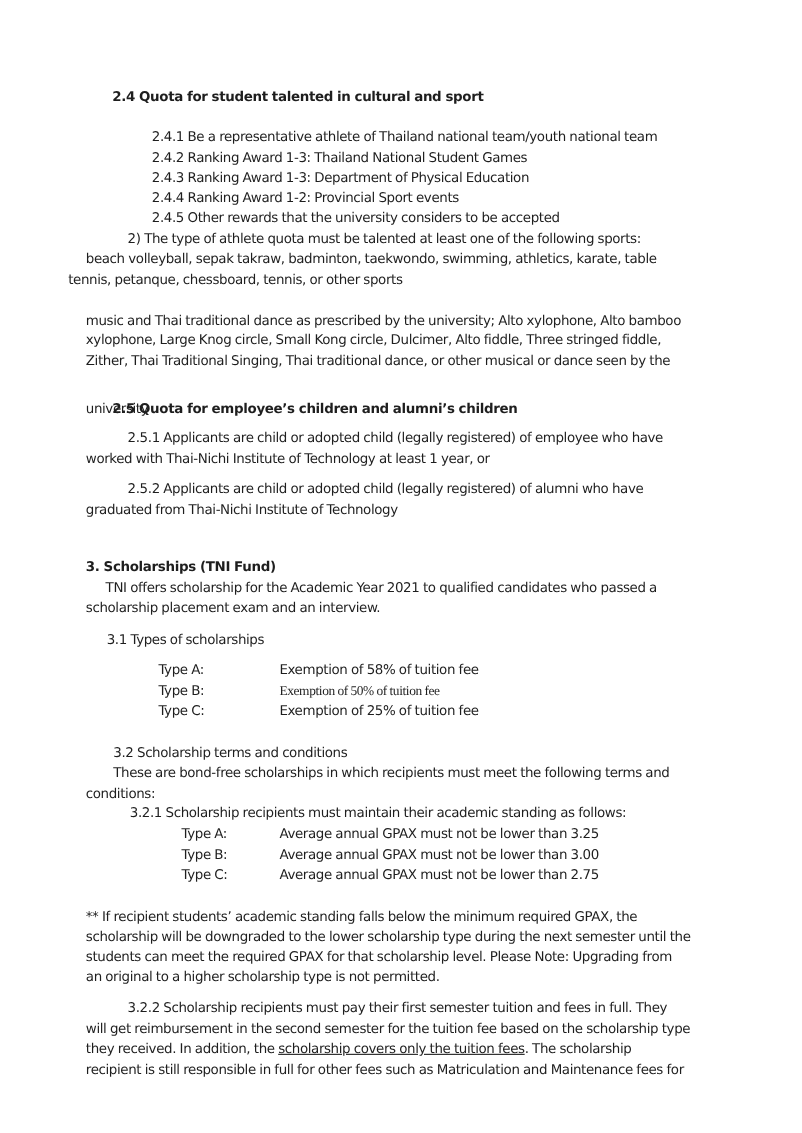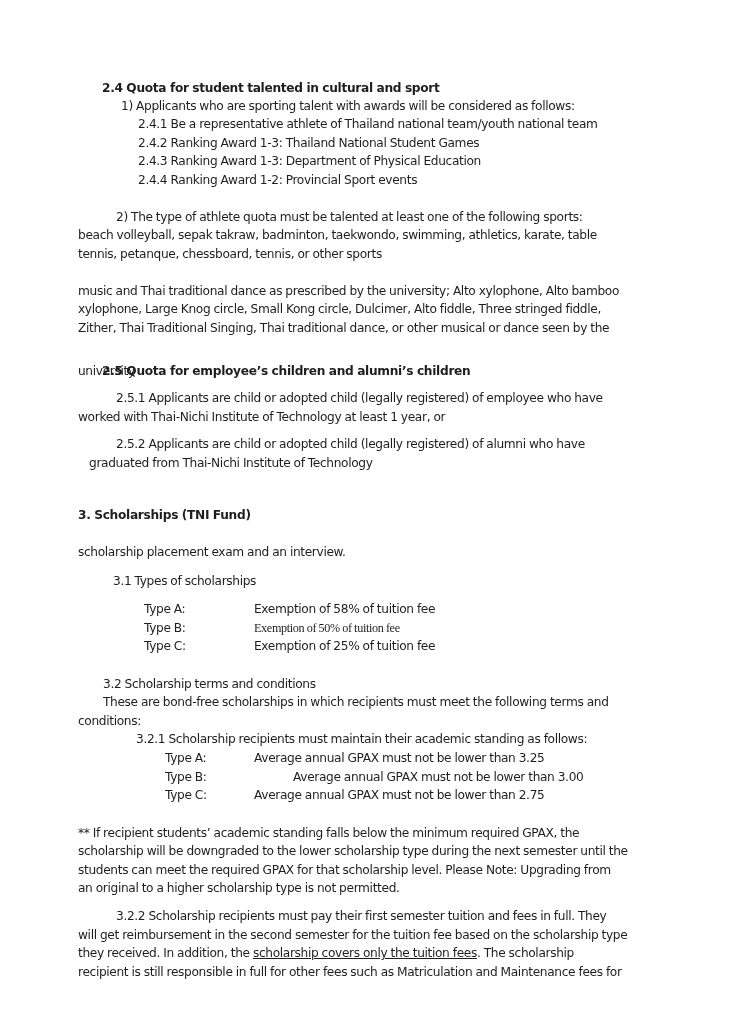--- a/index.html
+++ b/index.html
@@ -34,63 +34,64 @@
       letter-spacing: -0.3px;
     }
     .u { text-decoration: underline; }
   </style>
 </head>
 <body>
 
 <div class="page">
 
   <div class="ln h" style="left:102px; top:79px;">2.4 Quota for student talented in cultural and sport</div>
-  <div class="ln" style="left:121px; top:97px;">1) Applicants who are sporting talent with awards will be considered as follows:</div>
   <div class="ln" style="left:138px; top:115px;">2.4.1 Be a representative athlete of Thailand national team/youth national team</div>
   <div class="ln" style="left:138px; top:134px;">2.4.2 Ranking Award 1-3: Thailand National Student Games</div>
   <div class="ln" style="left:138px; top:152px;">2.4.3 Ranking Award 1-3: Department of Physical Education</div>
   <div class="ln" style="left:138px; top:171px;">2.4.4 Ranking Award 1-2: Provincial Sport events</div>
+  <div class="ln" style="left:138px; top:189px;">2.4.5 Other rewards that the university considers to be accepted</div>
 
   <div class="ln" style="left:116px; top:208px;">2) The type of athlete quota must be talented at least one of the following sports:</div>
   <div class="ln" style="left:78px; top:226px;">beach volleyball, sepak takraw, badminton, taekwondo, swimming, athletics, karate, table</div>
-  <div class="ln" style="left:78px; top:245px;">tennis, petanque, chessboard, tennis, or other sports</div>
+  <div class="ln" style="left:62px; top:245px;">tennis, petanque, chessboard, tennis, or other sports</div>
 
   <div class="ln" style="left:78px; top:282px;">music and Thai traditional dance as prescribed by the university; Alto xylophone, Alto bamboo</div>
   <div class="ln" style="left:78px; top:300px;">xylophone, Large Knog circle, Small Kong circle, Dulcimer, Alto fiddle, Three stringed fiddle,</div>
   <div class="ln" style="left:78px; top:319px;">Zither, Thai Traditional Singing, Thai traditional dance, or other musical or dance seen by the</div>
   <div class="ln" style="left:78px; top:337px;margin-top:25px;">university</div>
 
   <div class="ln h" style="left:102px; top:362px;">2.5 Quota for employee’s children and alumni’s children</div>
   <div class="ln" style="left:116px; top:389px;text-align:right;">2.5.1 Applicants are child or adopted child (legally registered) of employee who have</div>
   <div class="ln" style="left:78px; top:408px;">worked with Thai-Nichi Institute of Technology at least 1 year, or</div>
   <div class="ln" style="left:116px; top:435px;text-align:right;">2.5.2 Applicants are child or adopted child (legally registered) of alumni who have</div>
-  <div class="ln" style="left:89px; top:454px;">graduated from Thai-Nichi Institute of Technology</div>
+  <div class="ln" style="left:78px; top:454px;">graduated from Thai-Nichi Institute of Technology</div>
 
   <div class="ln h" style="left:78px; top:506px;">3. Scholarships (TNI Fund)</div>
+  <div class="ln" style="left:96px; top:525px;">TNI offers scholarship for the Academic Year 2021 to qualified candidates who passed a</div>
   <div class="ln" style="left:78px; top:543px;">scholarship placement exam and an interview.</div>
 
-  <div class="ln" style="left:97px; top:572px;margin-left:16px;">3.1 Types of scholarships</div>
+  <div class="ln" style="left:97px; top:572px;">3.1 Types of scholarships</div>
 
   <div class="ln" style="left:144px; top:600px;">Type A:</div>
   <div class="ln" style="left:254px; top:600px;">Exemption of 58% of tuition fee</div>
   <div class="ln" style="left:144px; top:619px;">Type B:</div>
   <div class="ln" style="left:254px; top:619px;font-family:Liberation Serif, serif;">Exemption of 50% of tuition fee</div>
   <div class="ln" style="left:144px; top:637px;">Type C:</div>
   <div class="ln" style="left:254px; top:637px;">Exemption of 25% of tuition fee</div>
 
   <div class="ln" style="left:103px; top:675px;">3.2 Scholarship terms and conditions</div>
   <div class="ln" style="left:103px; top:693px;">These are bond-free scholarships in which recipients must meet the following terms and</div>
   <div class="ln" style="left:78px; top:712px;">conditions:</div>
 
-  <div class="ln" style="left:136px; top:730px;text-align:center;">3.2.1 Scholarship recipients must maintain their academic standing as follows:</div>
+  <div class="ln" style="left:118px; top:730px;text-align:center;">3.2.1 Scholarship recipients must maintain their academic standing as follows:</div>
 
   <div class="ln" style="left:165px; top:749px;">Type A:</div>
   <div class="ln" style="left:254px; top:749px;">Average annual GPAX must not be lower than 3.25</div>
   <div class="ln" style="left:165px; top:768px;">Type B:</div>
-  <div class="ln" style="left:254px; top:768px;margin-left:39px;">Average annual GPAX must not be lower than 3.00</div>
+  <div class="ln" style="left:254px; top:768px;">Average annual GPAX must not be lower than 3.00</div>
   <div class="ln" style="left:165px; top:786px;">Type C:</div>
   <div class="ln" style="left:254px; top:786px;">Average annual GPAX must not be lower than 2.75</div>
 
   <div class="ln" style="left:78px; top:824px;">** If recipient students’ academic standing falls below the minimum required GPAX, the</div>
   <div class="ln" style="left:78px; top:842px;">scholarship will be downgraded to the lower scholarship type during the next semester until the</div>
   <div class="ln" style="left:78px; top:861px;">students can meet the required GPAX for that scholarship level.  Please Note: Upgrading from</div>
   <div class="ln" style="left:78px; top:879px;">an original to a higher scholarship type is not permitted.</div>
 
   <div class="ln" style="left:116px; top:907px;">3.2.2 Scholarship recipients must pay their first semester tuition and fees in full.  They</div>
   <div class="ln" style="left:78px; top:926px;">will get reimbursement in the second semester for the tuition fee based on the scholarship type</div>

